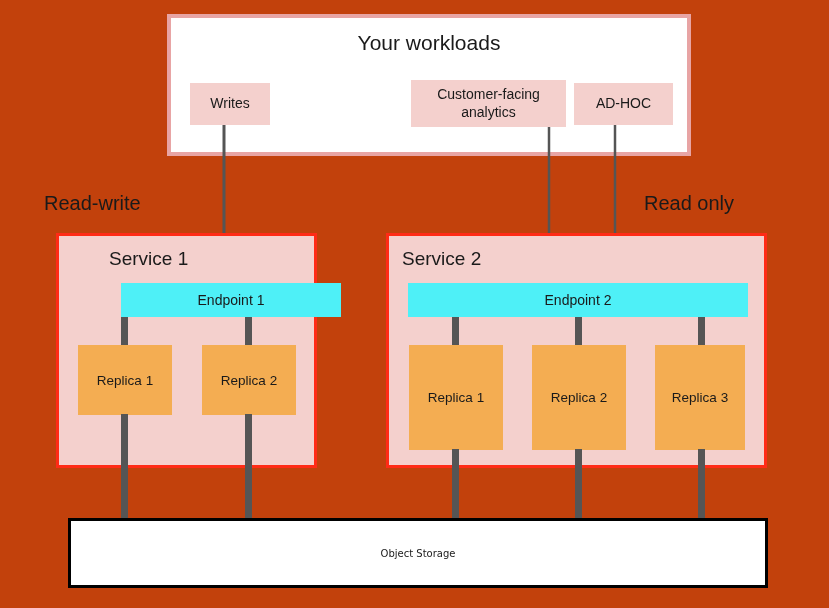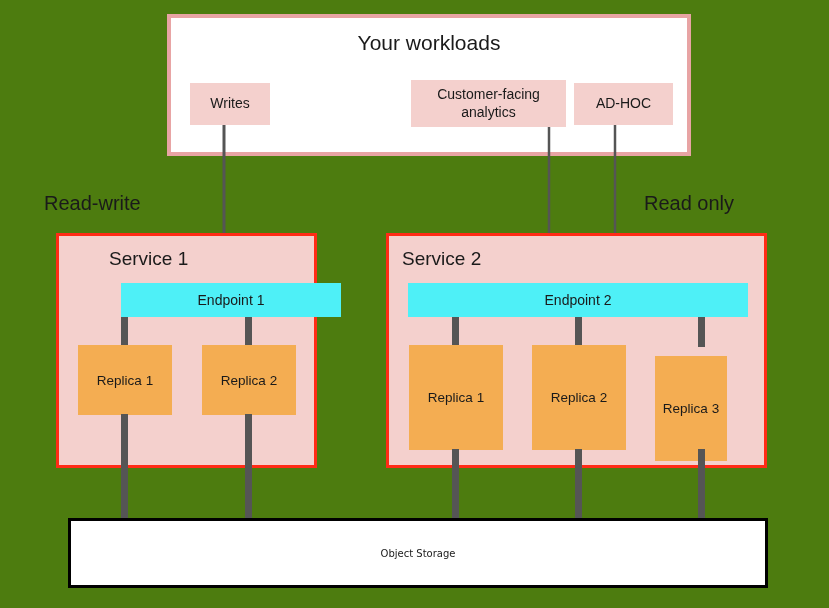--- a/index.html
+++ b/index.html
@@ -4,21 +4,21 @@
 <style>
   html, body {
     margin: 0;
     padding: 0;
     background: #ffffff;
   }
   #canvas {
     position: relative;
     width: 829px;
     height: 608px;
-    background: #4d7c0f;
+    background: #c2410c;
     font-family: "Liberation Sans", sans-serif;
     overflow: hidden;
   }
 
   
   .abs { position: absolute; box-sizing: border-box; }
 
   
   .workloads-frame {
     left: 167px; top: 14px; width: 524px; height: 142px;
@@ -93,21 +93,21 @@
     color: #1a1a1a;
     font-size: 13.5px;
     display: flex;
     align-items: center;
     justify-content: center;
   }
   .rep-s1-1 { left: 78px;  top: 345px; width: 94px; height: 70px; }
   .rep-s1-2 { left: 202px; top: 345px; width: 94px; height: 70px; }
   .rep-s2-1 { left: 409px; top: 345px; width: 94px; height: 105px; }
   .rep-s2-2 { left: 532px; top: 345px; width: 94px; height: 105px; }
-  .rep-s2-3 { left: 655px; top: 356px; width: 72px; height: 105px; }
+  .rep-s2-3 { left: 655px; top: 345px; width: 90px; height: 105px; }
 
   
   .object-storage {
     left: 68px; top: 518px; width: 700px; height: 70px;
     background: #ffffff;
     border: 3px solid #000000;
     color: #1a1a1a;
     font-size: 10px;
     display: flex;
     align-items: center;

